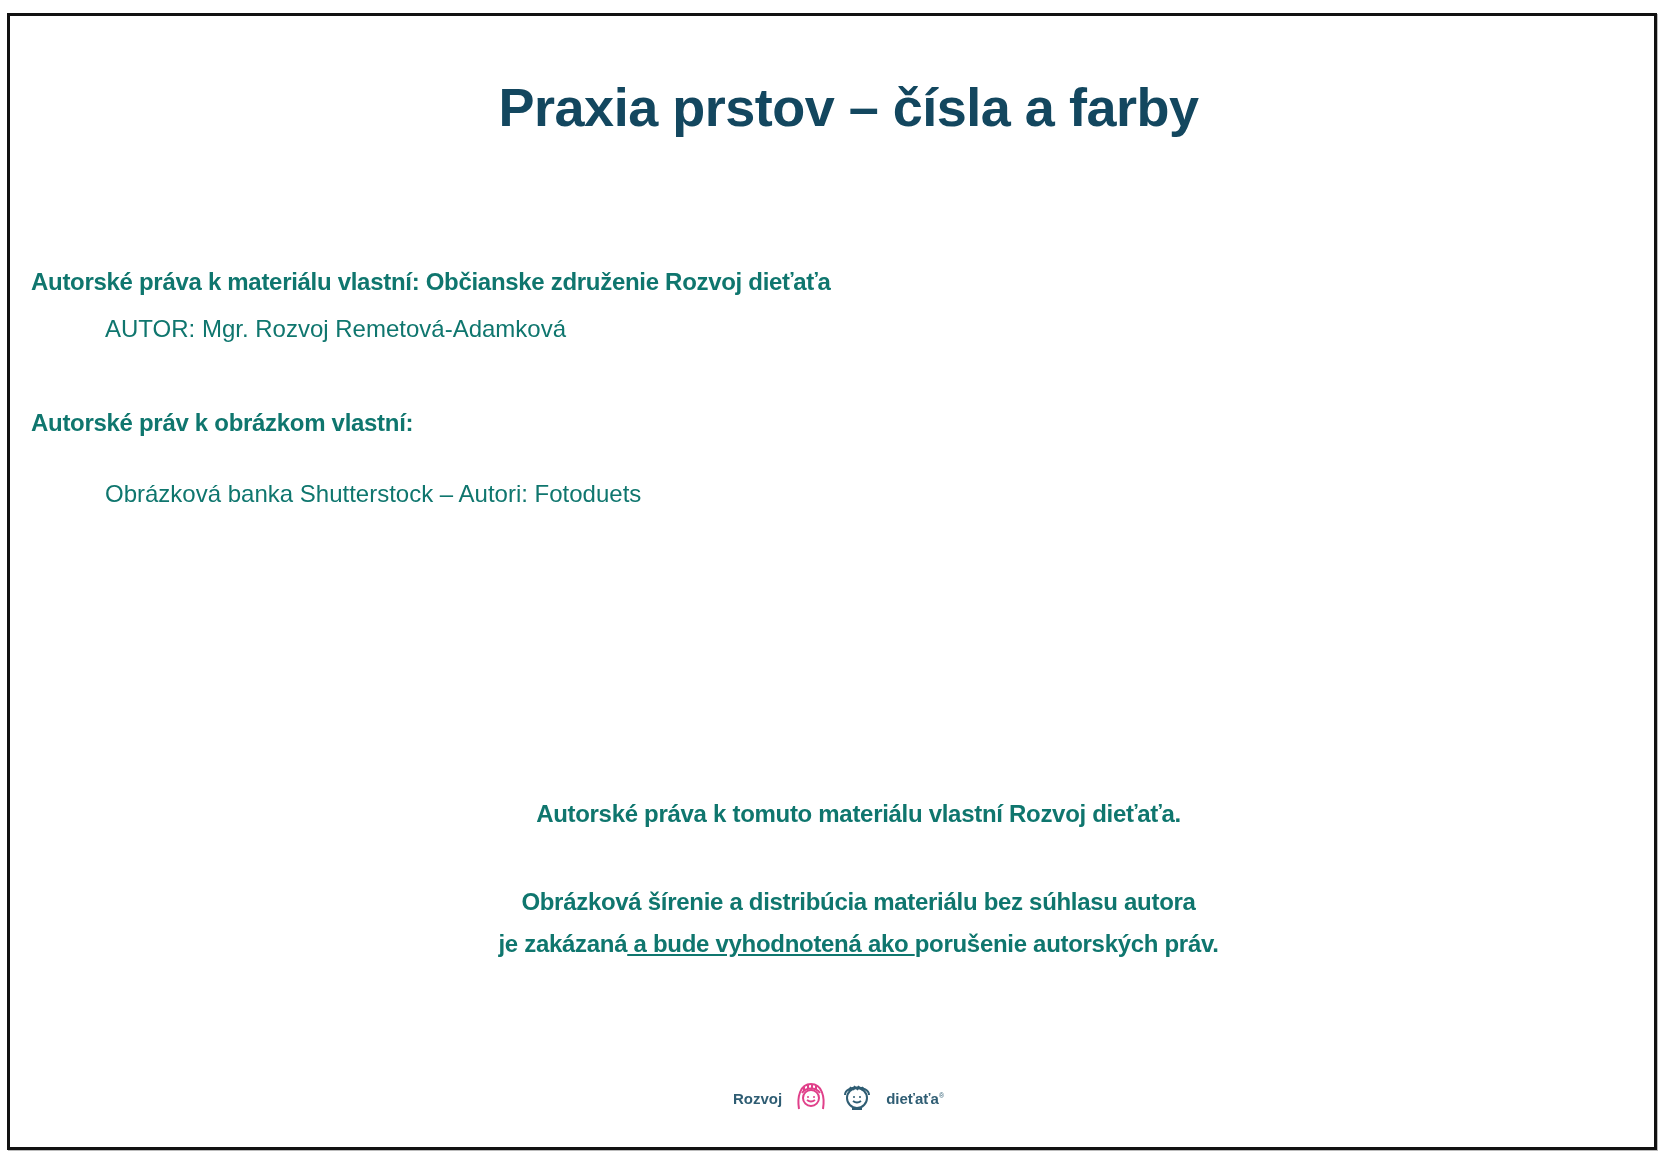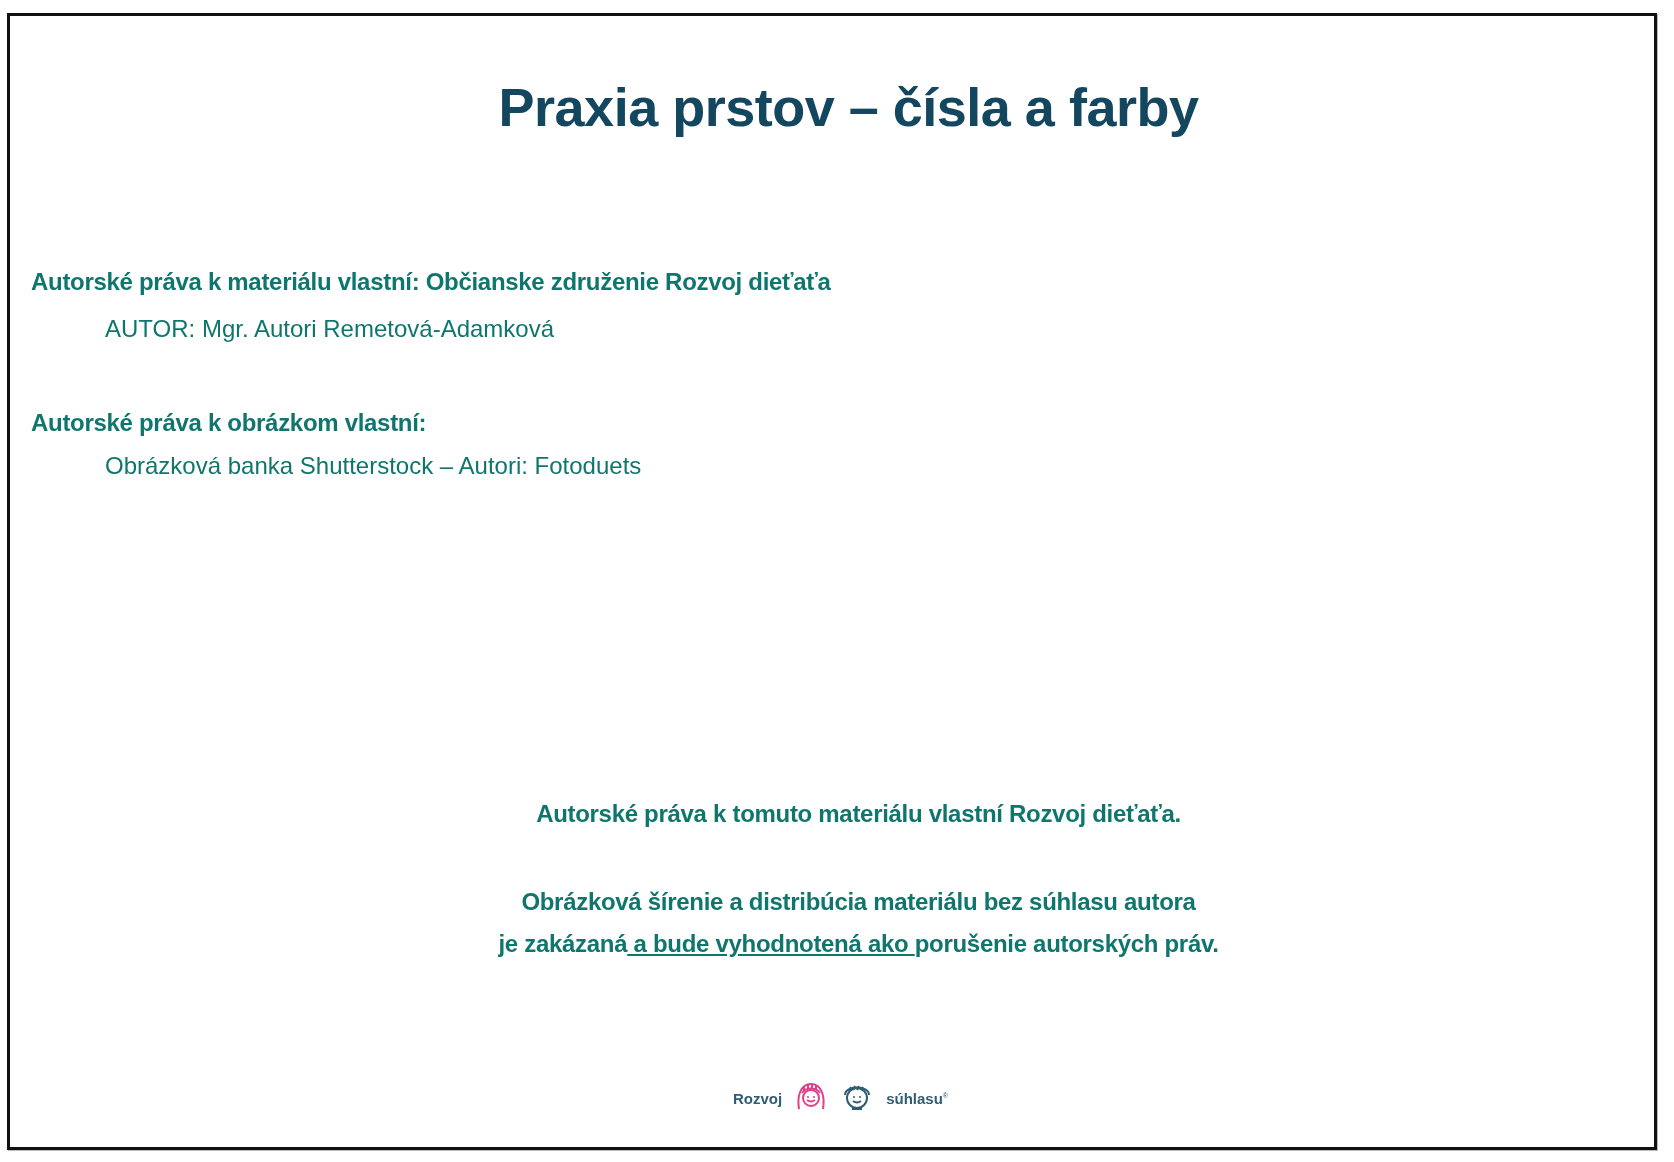--- a/index.html
+++ b/index.html
@@ -20,24 +20,24 @@
     .logo-text sup { font-size: 7px; font-weight: normal; }
   </style>
 </head>
 <body>
 
 <div class="frame"></div>
 
 <h1 class="title" style="margin:0;">Praxia prstov – čísla a farby</h1>
 
 <div class="line bold left" style="top:268px;">Autorské práva k materiálu vlastní: Občianske združenie Rozvoj dieťaťa</div>
-<div class="line indent" style="top:315px;">AUTOR: Mgr. Autori Remetová-Adamková</div>
+<div class="line indent" style="top:315px;">AUTOR: Mgr. Rozvoj Remetová-Adamková</div>
 
-<div class="line bold left" style="top:409px;">Autorské práva k obrázkom vlastní:</div>
-<div class="line indent" style="top:452px;">Obrázková banka Shutterstock – Autori: Fotoduets</div>
+<div class="line bold left" style="top:409px;">Autorské práv k obrázkom vlastní:</div>
+<div class="line indent" style="top:480px;">Obrázková banka Shutterstock – Autori: Fotoduets</div>
 
 <div class="line bold center" style="top:800px;">Autorské práva k tomuto materiálu vlastní Rozvoj dieťaťa.</div>
 <div class="line bold center" style="top:888px;">Obrázková šírenie a distribúcia materiálu bez súhlasu autora</div>
 <div class="line bold center" style="top:930px;">
   <span class="u">je zakázaná</span><span style="white-space:pre;text-decoration:underline;"> a bude vyhodnotená ako </span><span class="u">porušenie autorských práv.</span>
 </div>
 
 <div class="logo">
   <span class="logo-text">Rozvoj</span>
   <span>
@@ -59,14 +59,14 @@
         <path d="M5 16 C5 6 29 6 29 16"></path>
         <path d="M9 12 L11 8 M13 11 L15 7 M17 11 L19 7 M21 11 L23 8"></path>
         <circle cx="17" cy="19" r="10"></circle>
         <path d="M13 22 Q17 25 21 22"></path>
         <path d="M12 30 L22 30"></path>
       </g>
       <circle cx="14" cy="18" r="1" fill="#2f5d73"></circle>
       <circle cx="20" cy="18" r="1" fill="#2f5d73"></circle>
     </svg>
   </span>
-  <span class="logo-text"><span>súhlasu</span><sup>®</sup></span>
+  <span class="logo-text"><span>dieťaťa</span><sup>®</sup></span>
 </div>
 
 </body></html>

